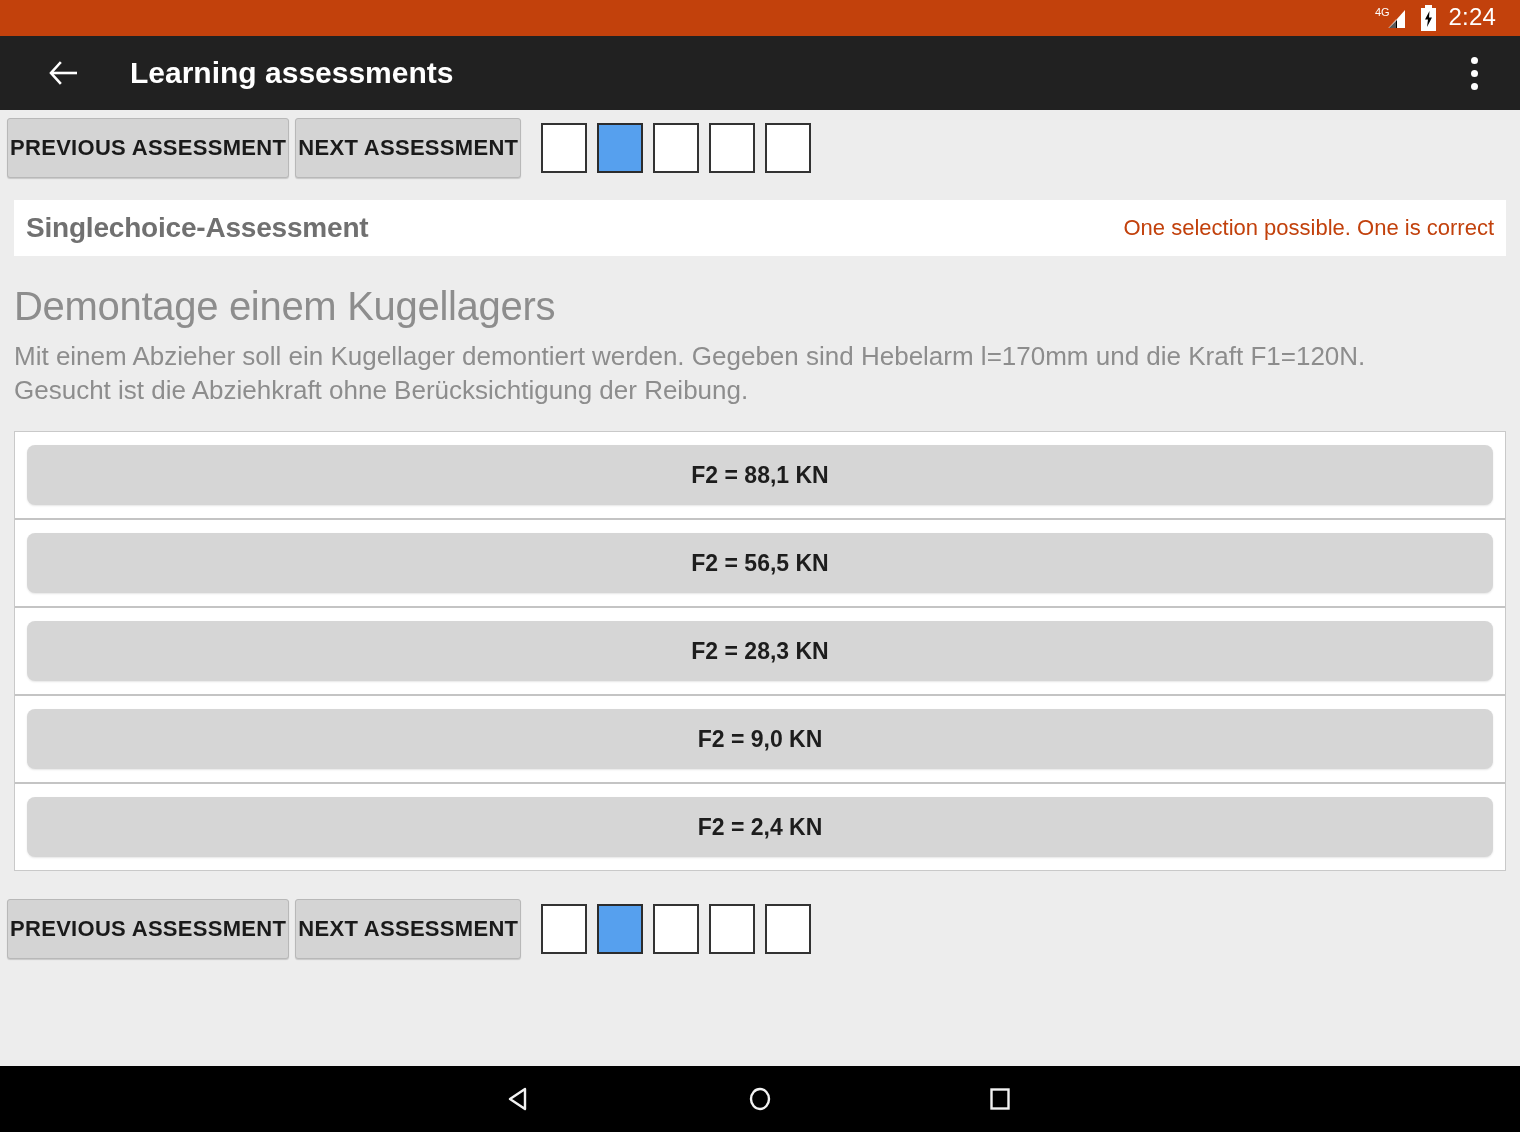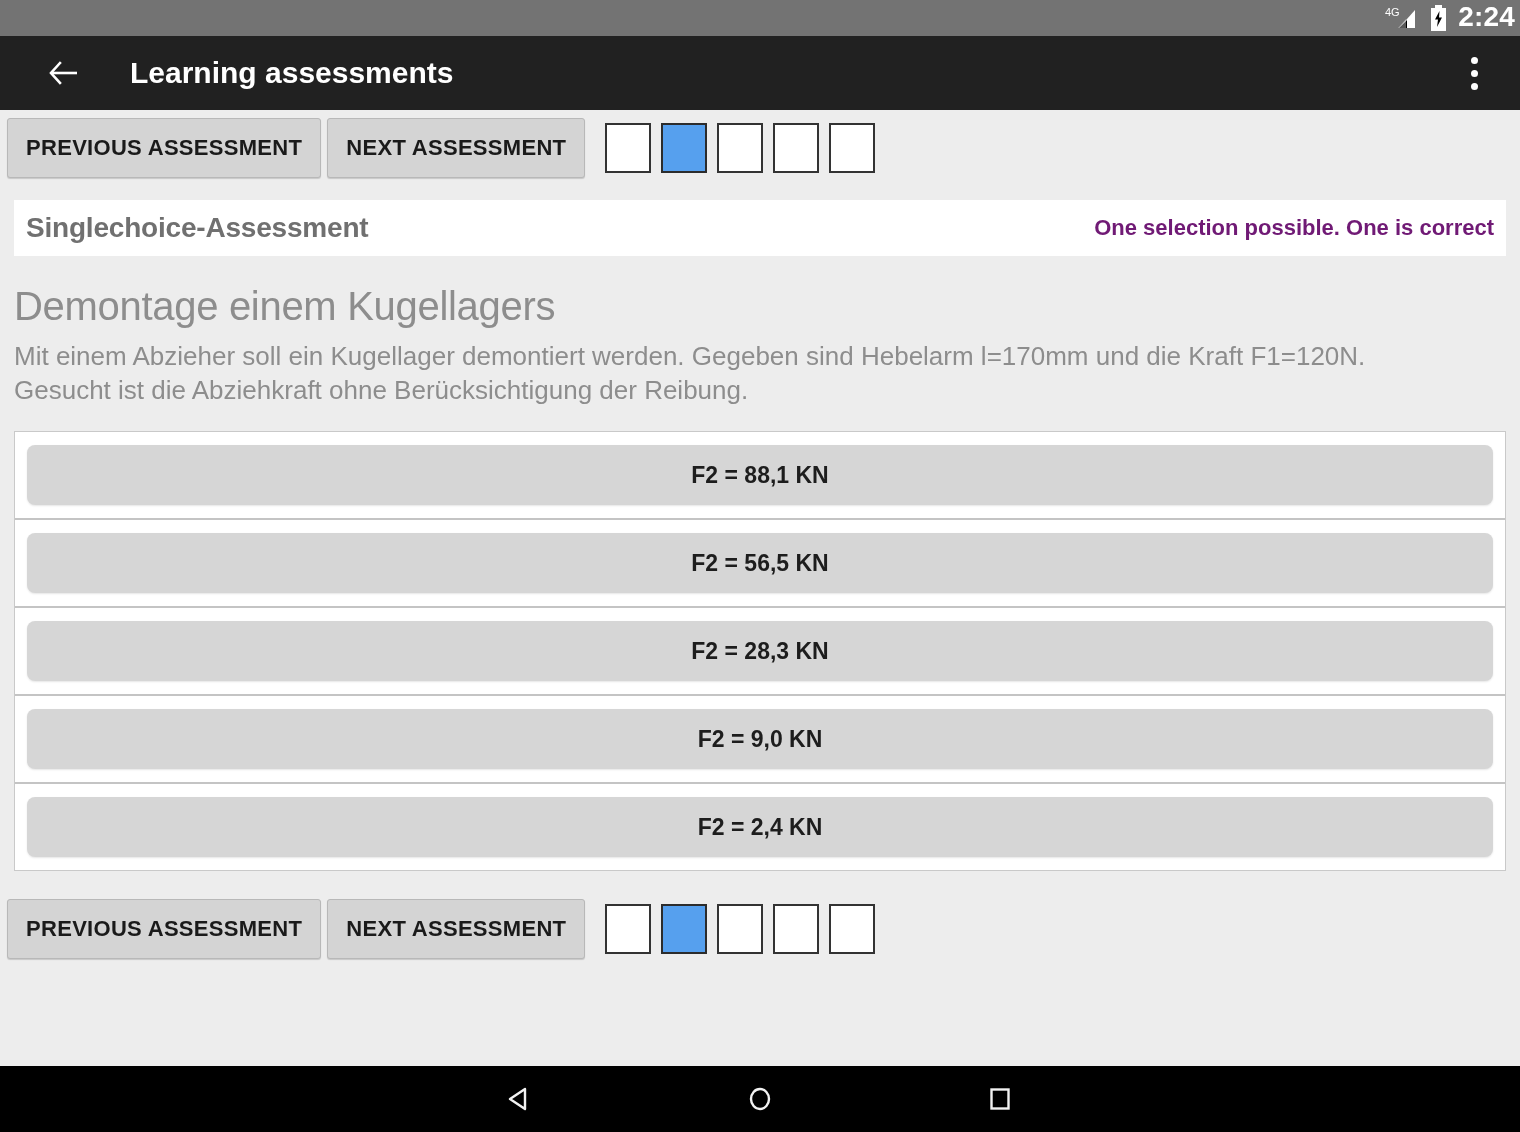--- a/index.html
+++ b/index.html
@@ -8,34 +8,34 @@
     width: 1520px;
     height: 1132px;
     overflow: hidden;
     background: #ededed;
     font-family: "Liberation Sans", sans-serif;
   }
 
   
   .status-bar {
     height: 36px;
-    background: #737373;
+    background: #c2410c;
     display: flex;
     align-items: center;
     justify-content: flex-end;
-    padding-right: 5px;
+    padding-right: 24px;
     gap: 10px;
   }
   .status-icons { display: flex; align-items: center; gap: 11px; }
   .signal-icon { display: block; }
   .battery-icon { display: block; }
   .status-time {
     color: #ffffff;
-    font-size: 28px;
-    font-weight: 700;
+    font-size: 24px;
+    font-weight: 400;
     letter-spacing: 0.2px;
     line-height: 1;
     padding-bottom: 2px;
   }
 
   
   .app-bar {
     height: 74px;
     background: #212121;
     display: flex;
@@ -77,21 +77,21 @@
     background: #ededed;
   }
   .nav-btn {
     background: #d4d4d4;
     border: 1px solid #b8b8b8;
     border-radius: 3px;
     color: #1a1a1a;
     font-size: 22px;
     font-weight: bold;
     letter-spacing: 0.3px;
-    padding: 16px 18px;
+    padding: 16px 2px;
     margin: 0 3px;
     cursor: pointer;
     white-space: nowrap;
     box-shadow: 0 1px 1px rgba(0,0,0,0.16);
     font-family: "Liberation Sans", sans-serif;
   }
   .pager-boxes {
     display: flex;
     align-items: center;
     gap: 10px;
@@ -120,23 +120,23 @@
     padding: 0 12px 0 12px;
     margin-top: 2px;
   }
   .assess-type {
     color: #707070;
     font-size: 28px;
     font-weight: bold;
     letter-spacing: -0.2px;
   }
   .assess-hint {
-    color: #701a75;
+    color: #c2410c;
     font-size: 22px;
-    font-weight: 700;
+    font-weight: 400;
     white-space: nowrap;
   }
 
   
   .question-block { padding: 16px 14px 0 14px; }
   .question-title {
     color: #8d8d8d;
     font-size: 40px;
     font-weight: 400;
     line-height: 1.12;

